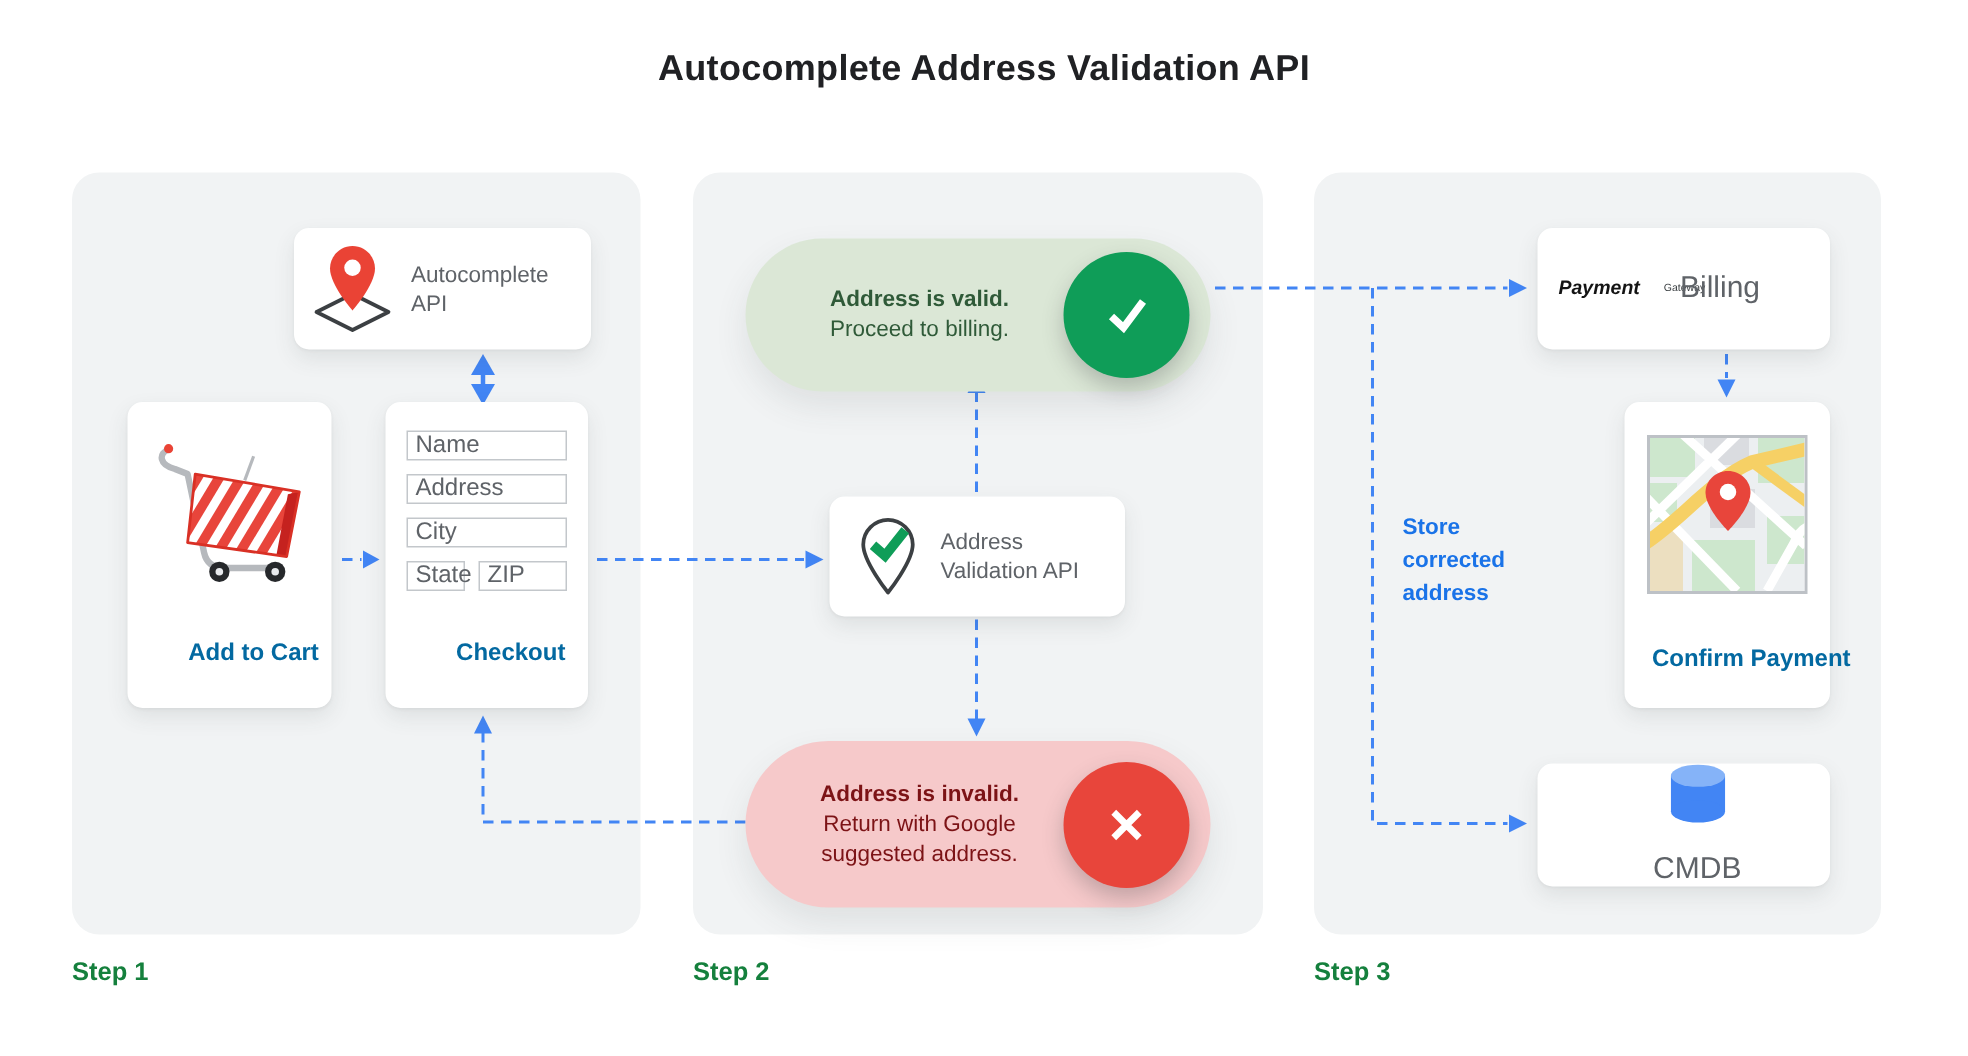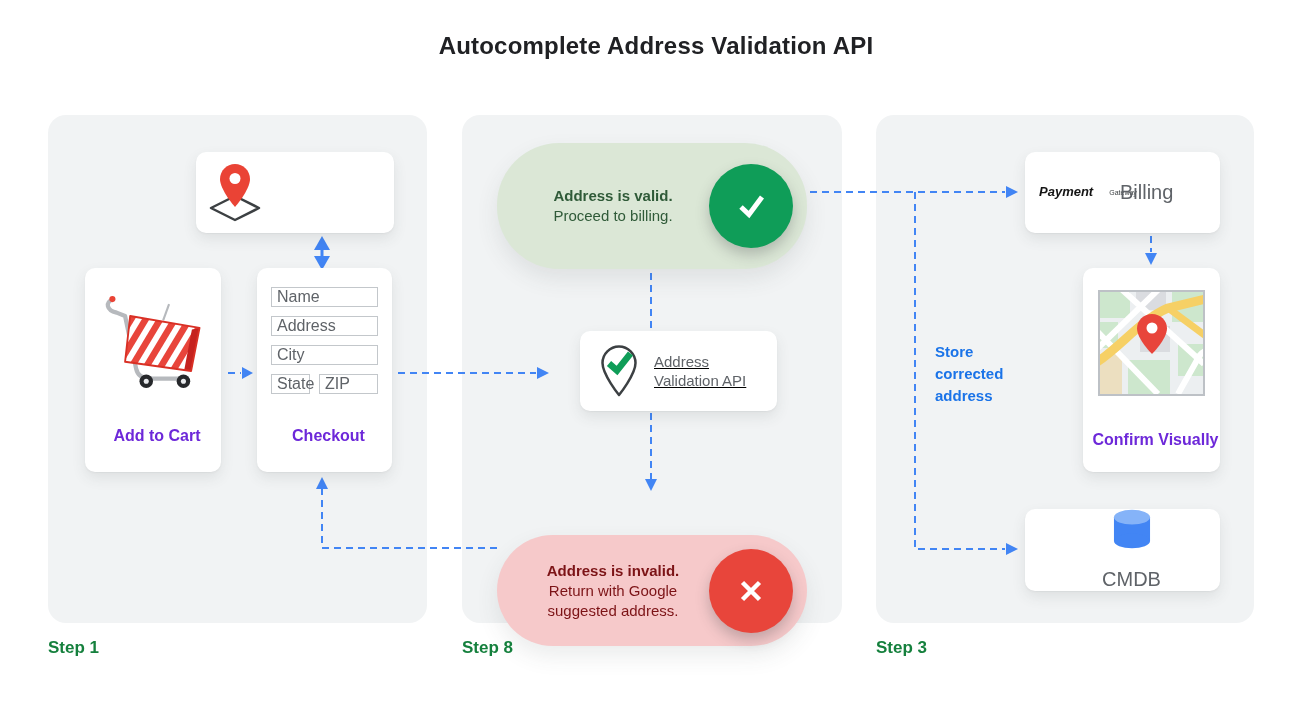--- a/index.html
+++ b/index.html
@@ -19,48 +19,48 @@
 
   .card{position:absolute;background:#fff;border-radius:10px;
         box-shadow:0 6px 14px rgba(60,64,67,.10),0 1px 2px rgba(60,64,67,.06);}
 
   .autocomplete-card{left:196px;top:152px;width:198px;height:81px;display:flex;
         align-items:center;gap:13px;padding-left:13px;box-sizing:border-box;}
   .api-label{color:#5f6368;font-size:15px;line-height:19px;width:110px;}
 
   .addcart-card{left:85px;top:268px;width:136px;height:204px;}
   .checkout-card{left:257px;top:268px;width:135px;height:204px;}
-  .card-title{position:absolute;bottom:26px;left:4px;width:100%;text-align:center;
-        font-weight:700;font-size:16px;color:#6d28d9;line-height:20px;}
+  .card-title{position:absolute;bottom:26px;left:16px;width:100%;text-align:center;
+        font-weight:700;font-size:16px;color:#0369a1;line-height:20px;}
 
   .cart-icon{position:absolute;left:50%;top:16px;transform:translateX(-50%);}
 
   .form{position:absolute;left:14px;right:14px;top:19px;}
   .field{height:16px;border:1px solid #c3c7cb;background:#fff;font-size:16px;color:#5f6368;
         padding:1px 0 1px 5px;margin-bottom:9px;display:flex;align-items:center;box-sizing:content-box;}
   .field-row{display:flex;gap:9px;}
   .field-state{width:32px;}
   .field-zip{flex:1;}
 
   .pill{position:absolute;width:310px;border-radius:62px;box-shadow:0 10px 22px rgba(60,64,67,.10);}
-  .valid-pill{left:497px;top:143px;height:126px;background:#dbe7d6;}
-  .invalid-pill{left:497px;top:494px;height:111px;background:#f6c9ca;margin-top:41px;}
+  .valid-pill{left:497px;top:159px;height:102px;background:#dbe7d6;}
+  .invalid-pill{left:497px;top:494px;height:111px;background:#f6c9ca;}
   .pill-text{position:absolute;left:30px;top:50%;transform:translateY(-50%);
         width:172px;text-align:center;font-size:15px;line-height:20px;}
   .valid-pill .pill-text{color:#2f5a38;}
   .invalid-pill .pill-text{color:#7c1316;}
   .pill-title{font-weight:700;}
   .result-circle{position:absolute;right:14px;top:50%;transform:translateY(-50%);
         width:84px;height:84px;border-radius:50%;display:flex;align-items:center;
         justify-content:center;box-shadow:0 7px 14px rgba(60,64,67,.28);}
   .valid-circle{background:#0f9d58;}
   .invalid-circle{background:#e8453b;}
 
-  .validation-card{left:580px;top:331px;width:197px;height:80px;display:flex;
-        align-items:center;gap:13px;padding-left:17px;box-sizing:border-box;text-decoration:underline;}
+  .validation-card{left:553px;top:331px;width:197px;height:80px;display:flex;
+        align-items:center;gap:13px;padding-left:17px;box-sizing:border-box;}
 
   .billing-card{left:1025px;top:152px;width:195px;height:81px;display:flex;
         align-items:center;gap:15px;padding-left:14px;box-sizing:border-box;}
   .pg-logo{width:66px;display:flex;flex-direction:row;align-items:center;}
   .pg-title{font-size:13px;font-weight:800;font-style:italic;color:#141414;line-height:13px;margin-top:-2px;}
   .pg-sub{font-size:7px;color:#3c4043;line-height:8px;margin-left:16px;}
   .plain-label{color:#5f6368;font-size:20px;}
 
   .confirm-card{left:1083px;top:268px;width:137px;height:204px;}
   .map-thumb{position:absolute;left:15px;top:22px;width:107px;height:106px;
@@ -127,20 +127,21 @@
       </g>
     </g>
   </svg>
 
   <div class="card autocomplete-card">
     <svg width="52" height="62" viewBox="0 0 52 62">
       <polygon points="26,34 50,46 26,58 2,46" fill="#fff" stroke="#3c4043" stroke-width="2.5" stroke-linejoin="round"></polygon>
       <path d="M26,2 C17.7,2 11,8.7 11,17 C11,28 26,45 26,45 C26,45 41,28 41,17 C41,8.7 34.3,2 26,2 Z" fill="#ea4335"></path>
       <circle cx="26" cy="16.5" r="5.5" fill="#fff"></circle>
     </svg>
+    <div class="api-label">Autocomplete API</div>
   </div>
 
   <div class="card addcart-card">
     <svg class="cart-icon" width="110" height="114" viewBox="0 0 130 115">
       <path d="M18,8 C8,12 10,21 22,24 L32,28 L45,90 C47,99 53,102 61,102 L104,102" fill="none" stroke="#b6b9bd" stroke-width="5" stroke-linecap="round" stroke-linejoin="round"></path>
       <circle cx="17" cy="8" r="3.6" fill="#ea4335"></circle>
       <line x1="84" y1="14" x2="77" y2="33" stroke="#b6b9bd" stroke-width="2.5"></line>
       <circle cx="57" cy="105" r="8" fill="#26282b"></circle>
         <circle cx="57" cy="105" r="3" fill="#e8eaed"></circle>
       <circle cx="101" cy="105" r="8" fill="#26282b"></circle>
@@ -243,29 +244,29 @@
           <line x1="18" y1="-6" x2="104" y2="72"></line>
           <line x1="62" y1="-6" x2="-6" y2="60"></line>
           <path d="M78,102 L96,70 Q100,60 108,58"></path>
         </g>
         <path d="M-6,72 C18,58 40,28 68,16 L106,7" fill="none" stroke="#f6d065" stroke-width="9"></path>
         <path d="M68,16 L106,44" fill="none" stroke="#f6d065" stroke-width="7"></path>
         <path d="M52,22 C43.5,22 37,28.5 37,36.5 C37,47 52,62 52,62 C52,62 67,47 67,36.5 C67,28.5 60.5,22 52,22 Z" fill="#e8453b"></path>
         <circle cx="52" cy="36" r="5.5" fill="#fff"></circle>
       </svg>
     </div>
-    <div class="card-title confirm-title">Confirm Visually</div>
+    <div class="card-title confirm-title">Confirm Payment</div>
   </div>
 
   <div class="card cmdb-card">
     <svg width="46" height="50" viewBox="0 0 46 50">
       <rect x="1" y="10" width="44" height="29" fill="#4285f4"></rect>
       <ellipse cx="23" cy="39" rx="22" ry="9" fill="#4285f4"></ellipse>
       <ellipse cx="23" cy="10" rx="22" ry="9" fill="#85b3f8"></ellipse>
     </svg>
     <div class="plain-label">CMDB</div>
   </div>
 
   <div class="step-label step-label-1">Step 1</div>
-  <div class="step-label step-label-2">Step 8</div>
+  <div class="step-label step-label-2">Step 2</div>
   <div class="step-label step-label-3">Step 3</div>
 
 </div>
 
 </body></html>

